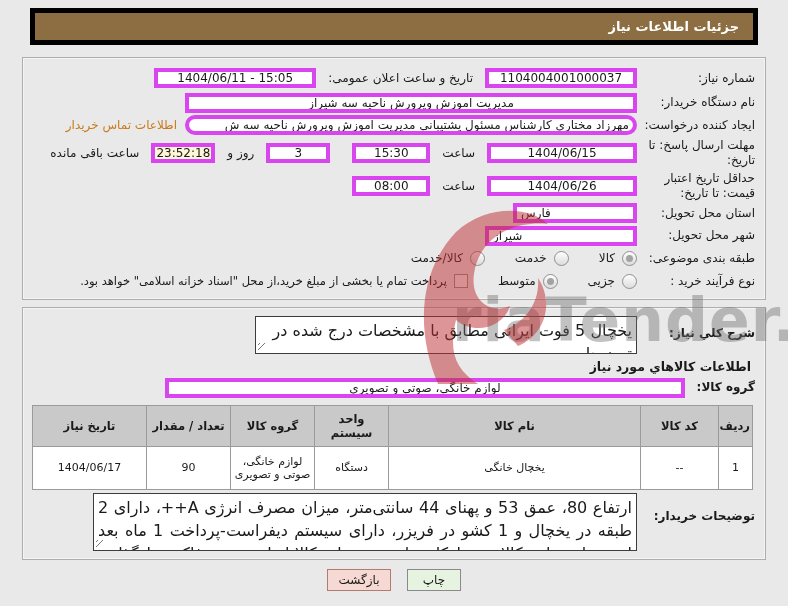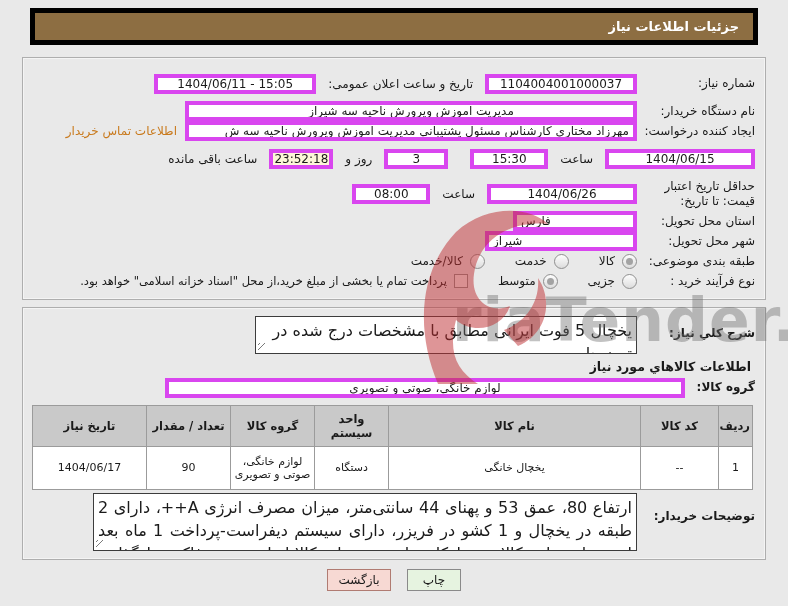--- a/index.html
+++ b/index.html
@@ -24,24 +24,24 @@
   #box-goods{top:307px;height:253px;}
   .row{display:flex;align-items:center;min-height:20px;}
   .lbl{width:118px;min-width:118px;line-height:1.25;}
   .lbl.b{font-weight:bold;}
   .inp{
     background:#fff;border:4px solid #d946ef;height:20px;box-sizing:border-box;
     display:flex;align-items:center;justify-content:center;
     font-size:12px;overflow:hidden;white-space:nowrap;
   }
   .inp.right{justify-content:flex-end;padding-left:4px;padding-right:4px;}
-  .inp.rtl-clip{justify-content:flex-start;padding:0 4px;}
+  .inp.rtl-clip{justify-content:flex-start;padding:0 4px;border-radius:10px;}
   .num{direction:ltr;unicode-bidi:isolate;}
   .yellow{background:#fdf7d8;}
-  .mid-lbl{margin:12px 12px;white-space:nowrap;}
+  .mid-lbl{margin:5px 12px;white-space:nowrap;}
   .link{color:#c97a1d;margin-right:8px;white-space:nowrap;cursor:pointer;}
   .radio{width:13px;height:13px;min-width:13px;border-radius:50%;
     border:1px solid #8f8f8f;background:linear-gradient(#fefefe,#dcdcdc);
     position:relative;display:inline-block;}
   .radio.on::after{content:'';position:absolute;left:3px;top:3px;right:3px;bottom:3px;
     border-radius:50%;background:#a3a3a3;}
   .check{width:12px;height:12px;min-width:12px;border:1px solid #8f8f8f;
     background:#f4f4f4;display:inline-block;}
   .opt{display:flex;align-items:center;gap:7px;margin-left:30px;}
   .opt span.txt{white-space:nowrap;}
@@ -99,20 +99,21 @@
 
   <div class="row">
     <span class="lbl">ایجاد کننده درخواست:</span>
     <div class="inp rtl-clip" style="width:452px">
       <span>مهرزاد مختاری کارشناس مسئول پشتیبانی مدیریت اموزش وپرورش ناحیه سه ش</span>
     </div>
     <span class="link">اطلاعات تماس خریدار</span>
   </div>
 
   <div class="row">
+    <span class="lbl">مهلت ارسال پاسخ: تا تاریخ:</span>
     <div class="inp" style="width:150px">
       <span class="num">1404/06/15</span>
     </div>
     <span class="mid-lbl">ساعت</span>
     <div class="inp" style="width:78px">
       <span class="num">15:30</span>
     </div>
     <div class="inp" style="width:64px;margin-right:22px">
       <span class="num">3</span>
     </div>

